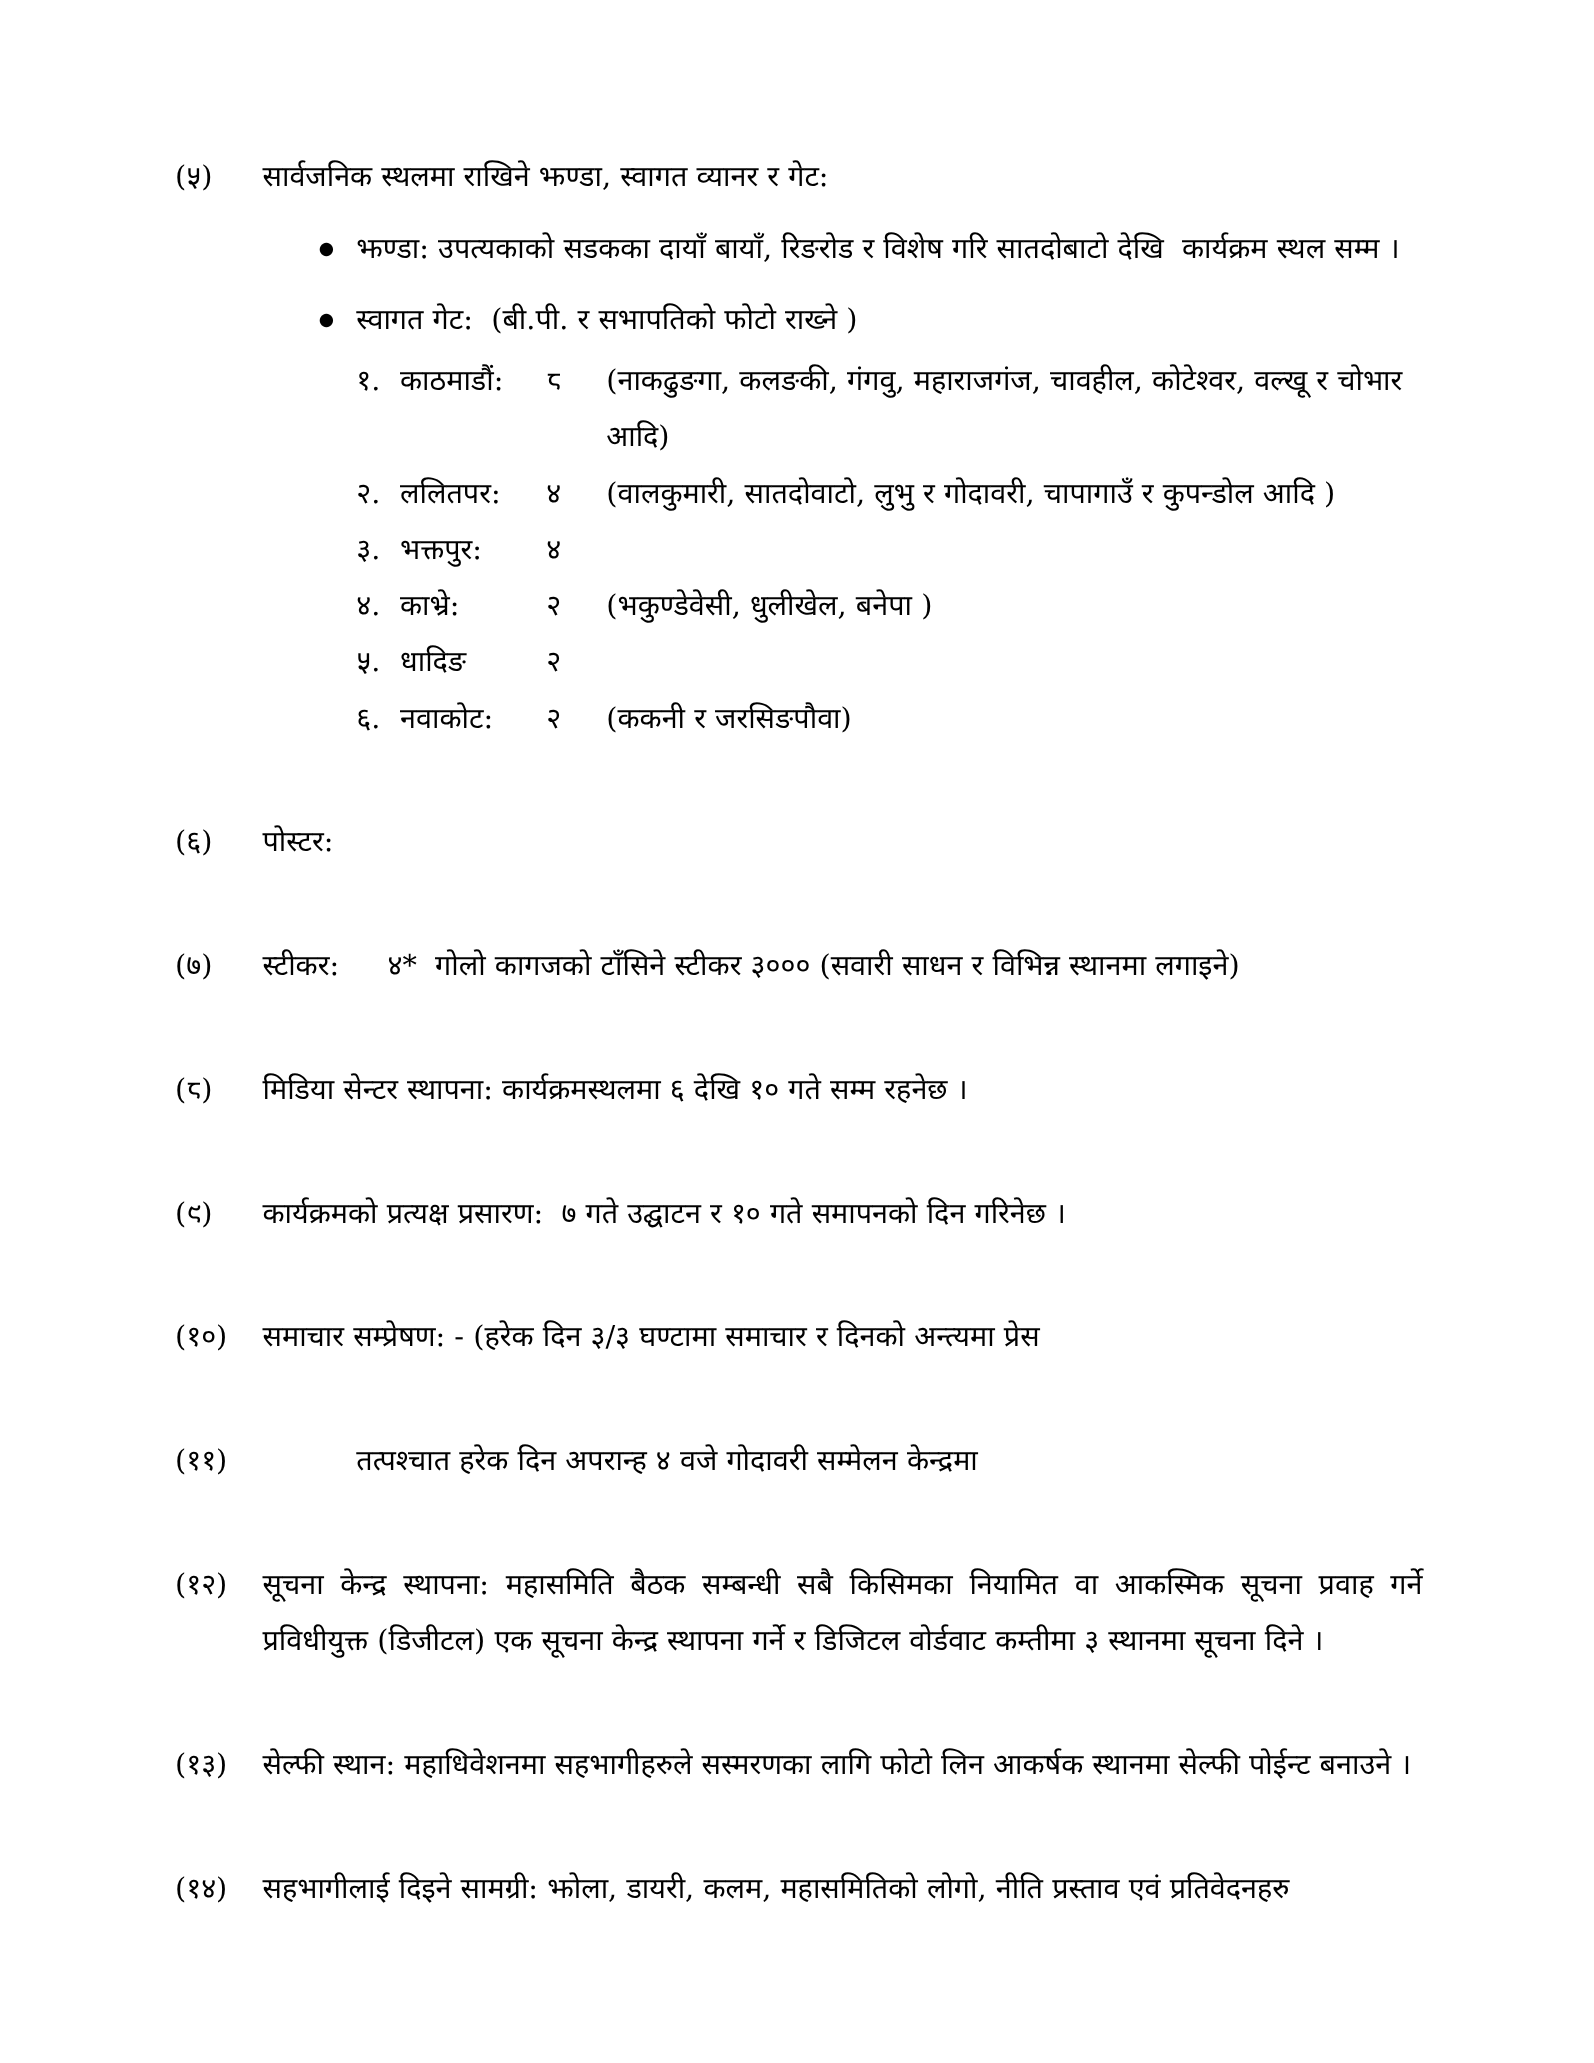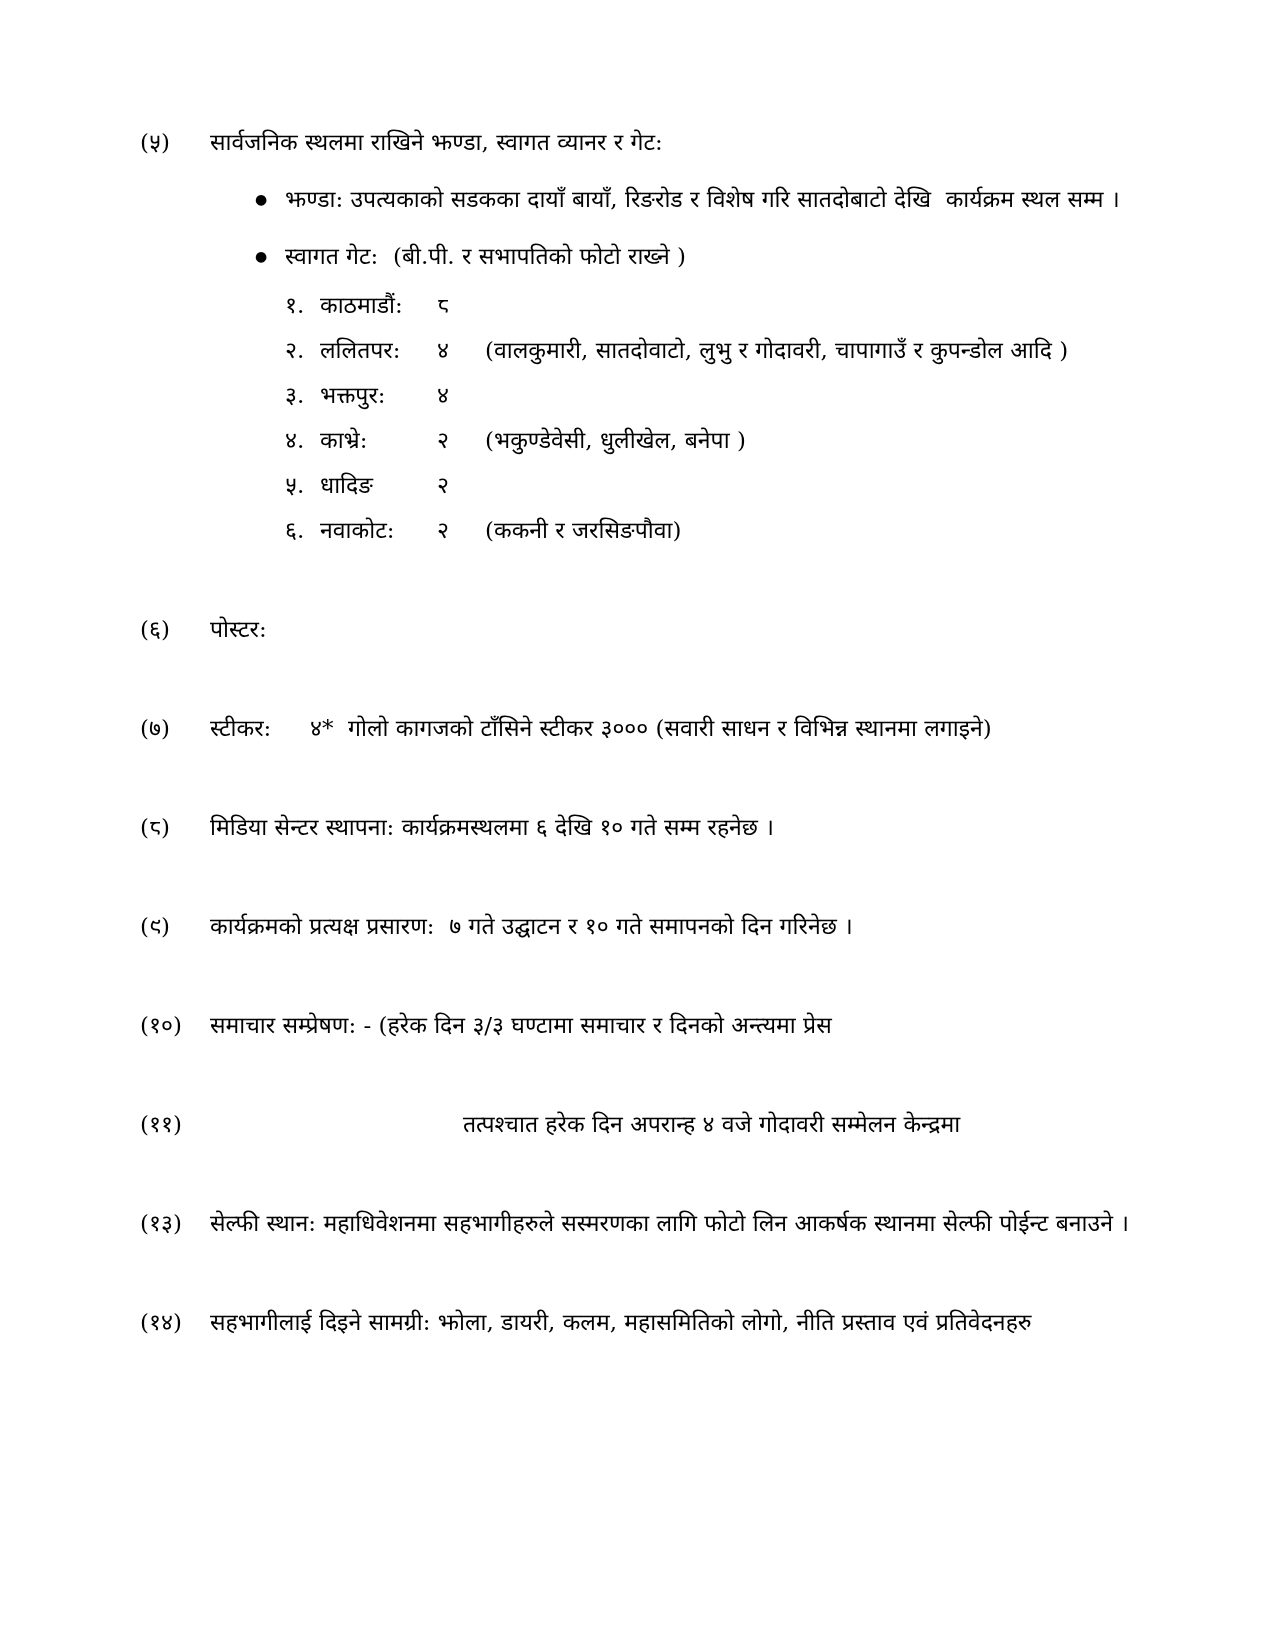--- a/index.html
+++ b/index.html
@@ -28,21 +28,21 @@
   .bullet-glyph { width: 30px; flex: none; margin-left: 45px; font-size: 14px; }
   .bullet-text { flex: 1; min-width: 0; }
   
   .gates { margin-left: 75px; margin-top: 4px; }
   .gate-row { display: grid; grid-template-columns: 35px 117px 48px 1fr; }
   
   .label-row { display: flex; }
   .label-col { width: 100px; flex: none; }
   .content-col { flex: 1; min-width: 0; }
   .indent-110 { padding-left: 110px; }
-  .indent-75 { padding-left: 75px; text-align: center; }
+  .indent-75 { padding-left: 75px; }
 </style>
 </head>
 <body>
 
 <div class="page">
 
   <div class="item first">
     <div class="num-col">(५)</div>
     <div class="body-col">
       <p>सार्वजनिक स्थलमा राखिने झण्डा, स्वागत व्यानर र गेट:</p>
@@ -55,20 +55,21 @@
       <div class="bullet-row">
         <span class="bullet-glyph">●</span>
         <p class="bullet-text">स्वागत गेट:  (बी.पी. र सभापतिको फोटो राख्ने )</p>
       </div>
 
       <div class="gates">
         <div class="gate-row">
           <span>१.</span>
           <span>काठमाडौं:</span>
           <span>८</span>
+          <p>(नाकढुङगा, कलङकी, गंगवु, महाराजगंज, चावहील, कोटेश्वर, वल्खू र चोभार आदि)</p>
         </div>
         <div class="gate-row">
           <span>२.</span>
           <span>ललितपर:</span>
           <span>४</span>
           <p>(वालकुमारी, सातदोवाटो, लुभु र गोदावरी, चापागाउँ र कुपन्डोल आदि )</p>
         </div>
         <div class="gate-row">
           <span>३.</span>
           <span>भक्तपुर:</span>
@@ -137,20 +138,26 @@
     </div>
   </div>
 
   <div class="item">
     <div class="num-col">(११)</div>
     <div class="body-col">
       <p class="indent-75">तत्पश्चात हरेक दिन अपरान्ह ४ वजे गोदावरी सम्मेलन केन्द्रमा</p>
     </div>
   </div>
 
+  <div class="item">
+    <div class="num-col">(१२)</div>
+    <div class="body-col">
+      <p class="justify">सूचना केन्द्र स्थापना: महासमिति बैठक सम्बन्धी सबै किसिमका नियामित वा आकस्मिक सूचना प्रवाह गर्ने प्रविधीयुक्त (डिजीटल) एक सूचना केन्द्र स्थापना गर्ने र डिजिटल वोर्डवाट कम्तीमा ३ स्थानमा सूचना दिने ।</p>
+    </div>
+  </div>
 
   <div class="item">
     <div class="num-col">(१३)</div>
     <div class="body-col">
       <p class="justify">सेल्फी स्थान: महाधिवेशनमा सहभागीहरुले सस्मरणका लागि फोटो लिन आकर्षक स्थानमा सेल्फी पोईन्ट बनाउने ।</p>
     </div>
   </div>
 
   <div class="item">
     <div class="num-col">(१४)</div>

